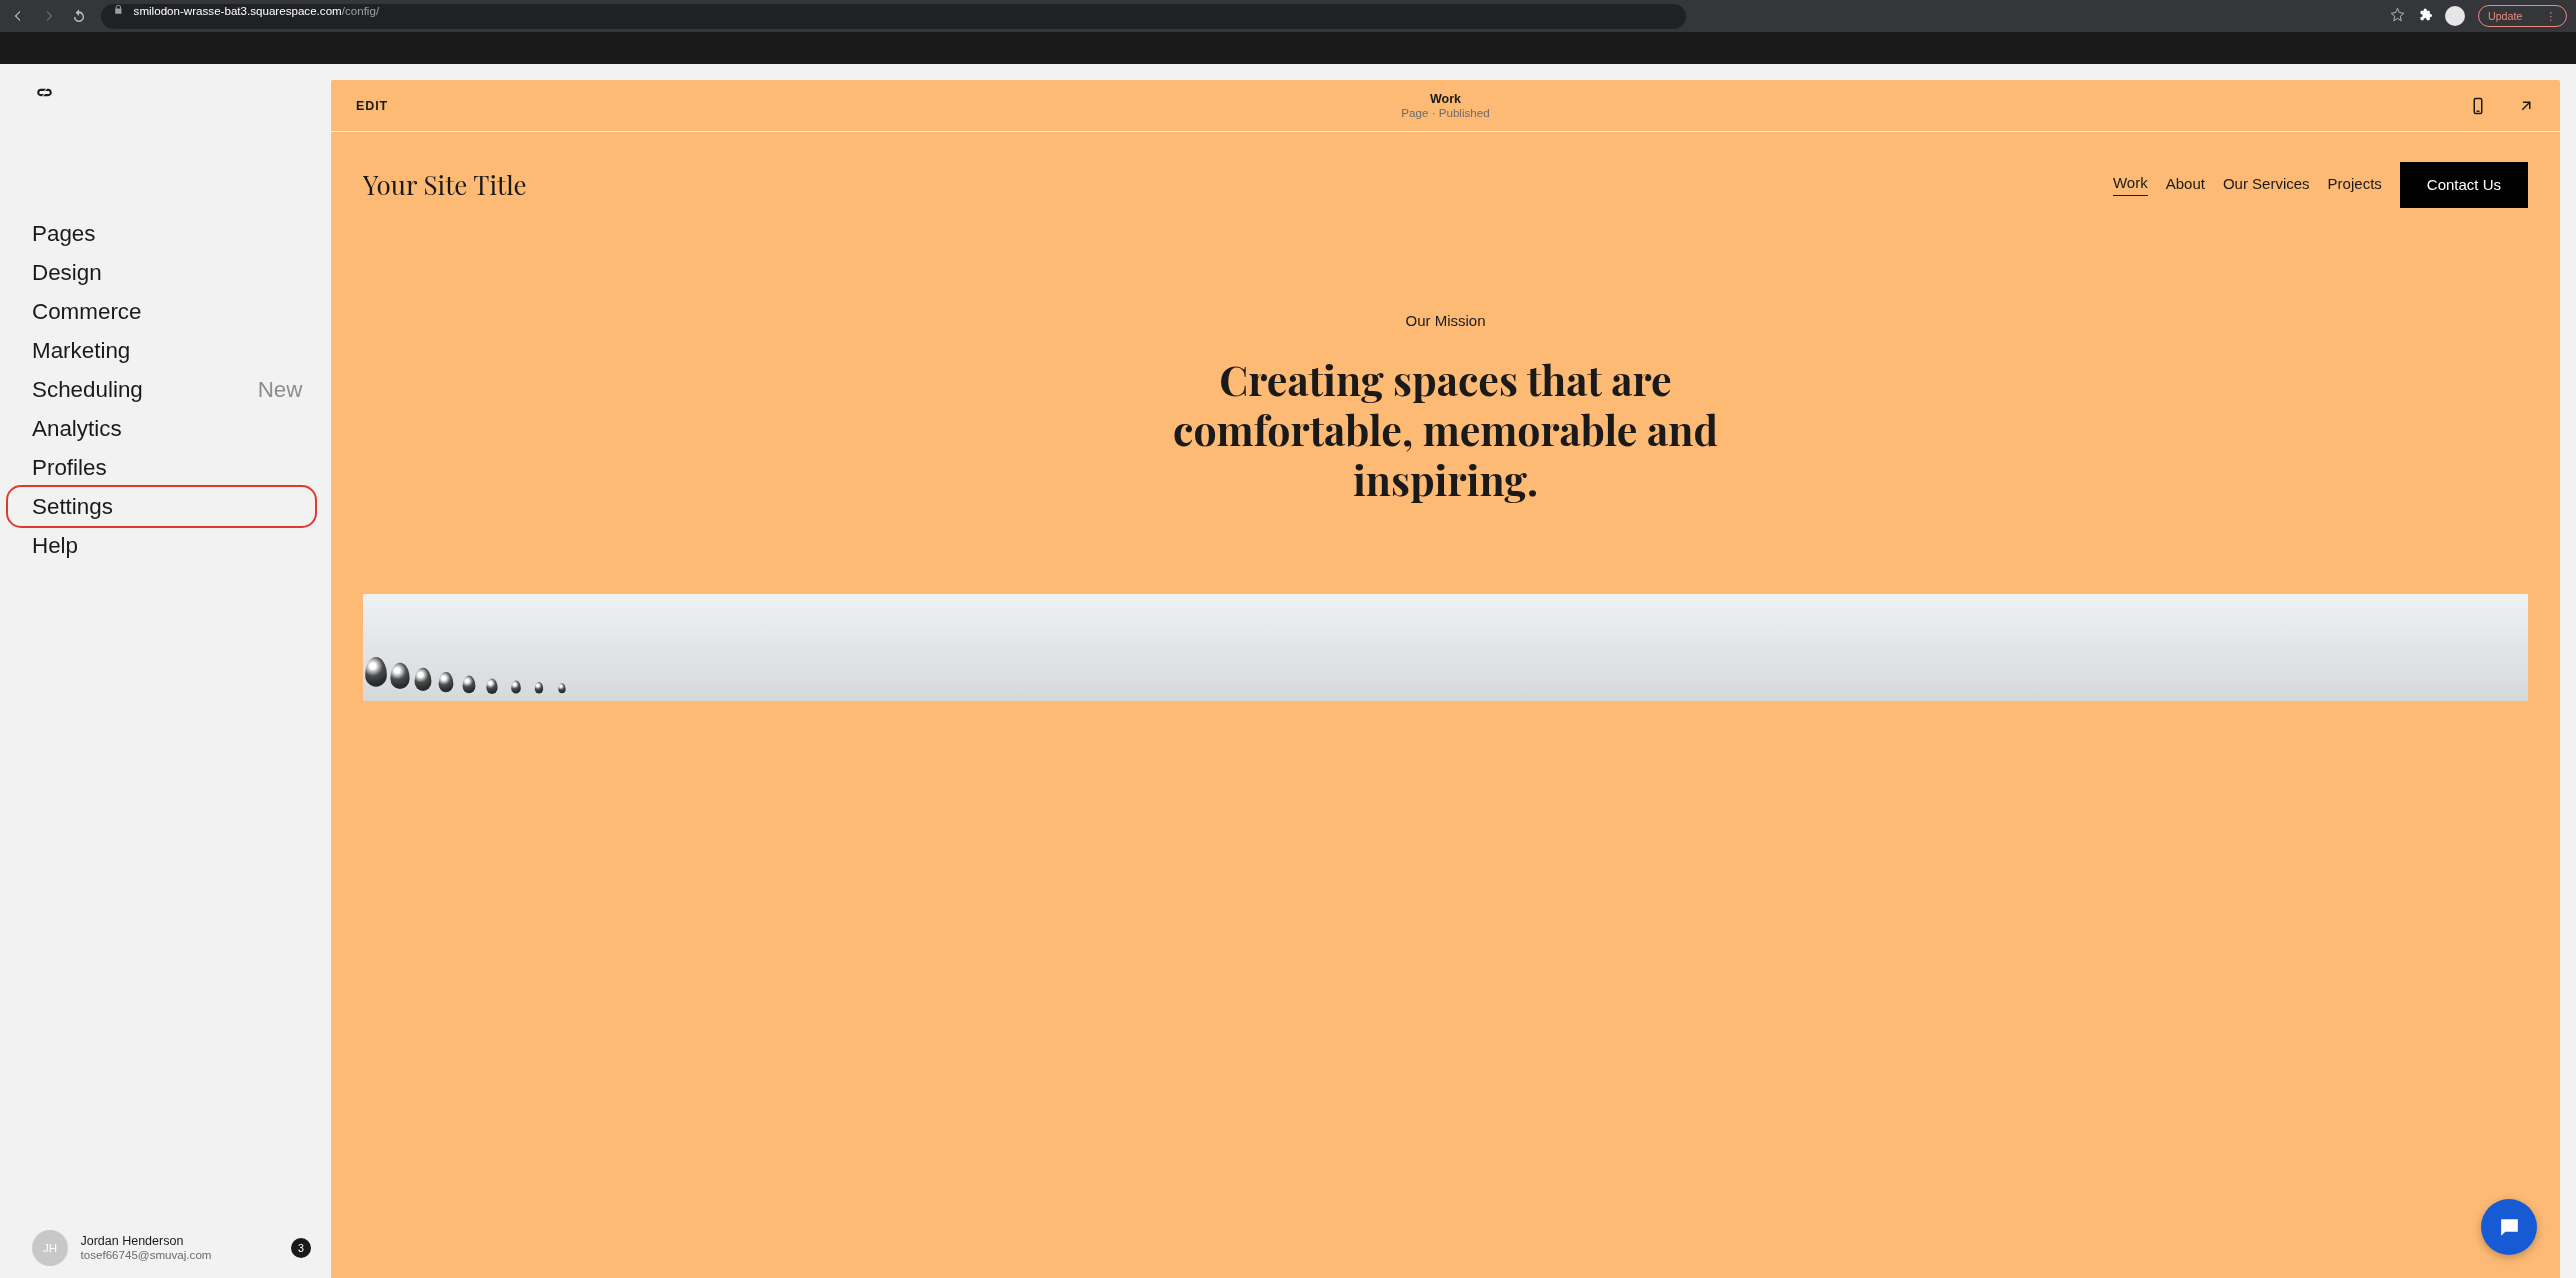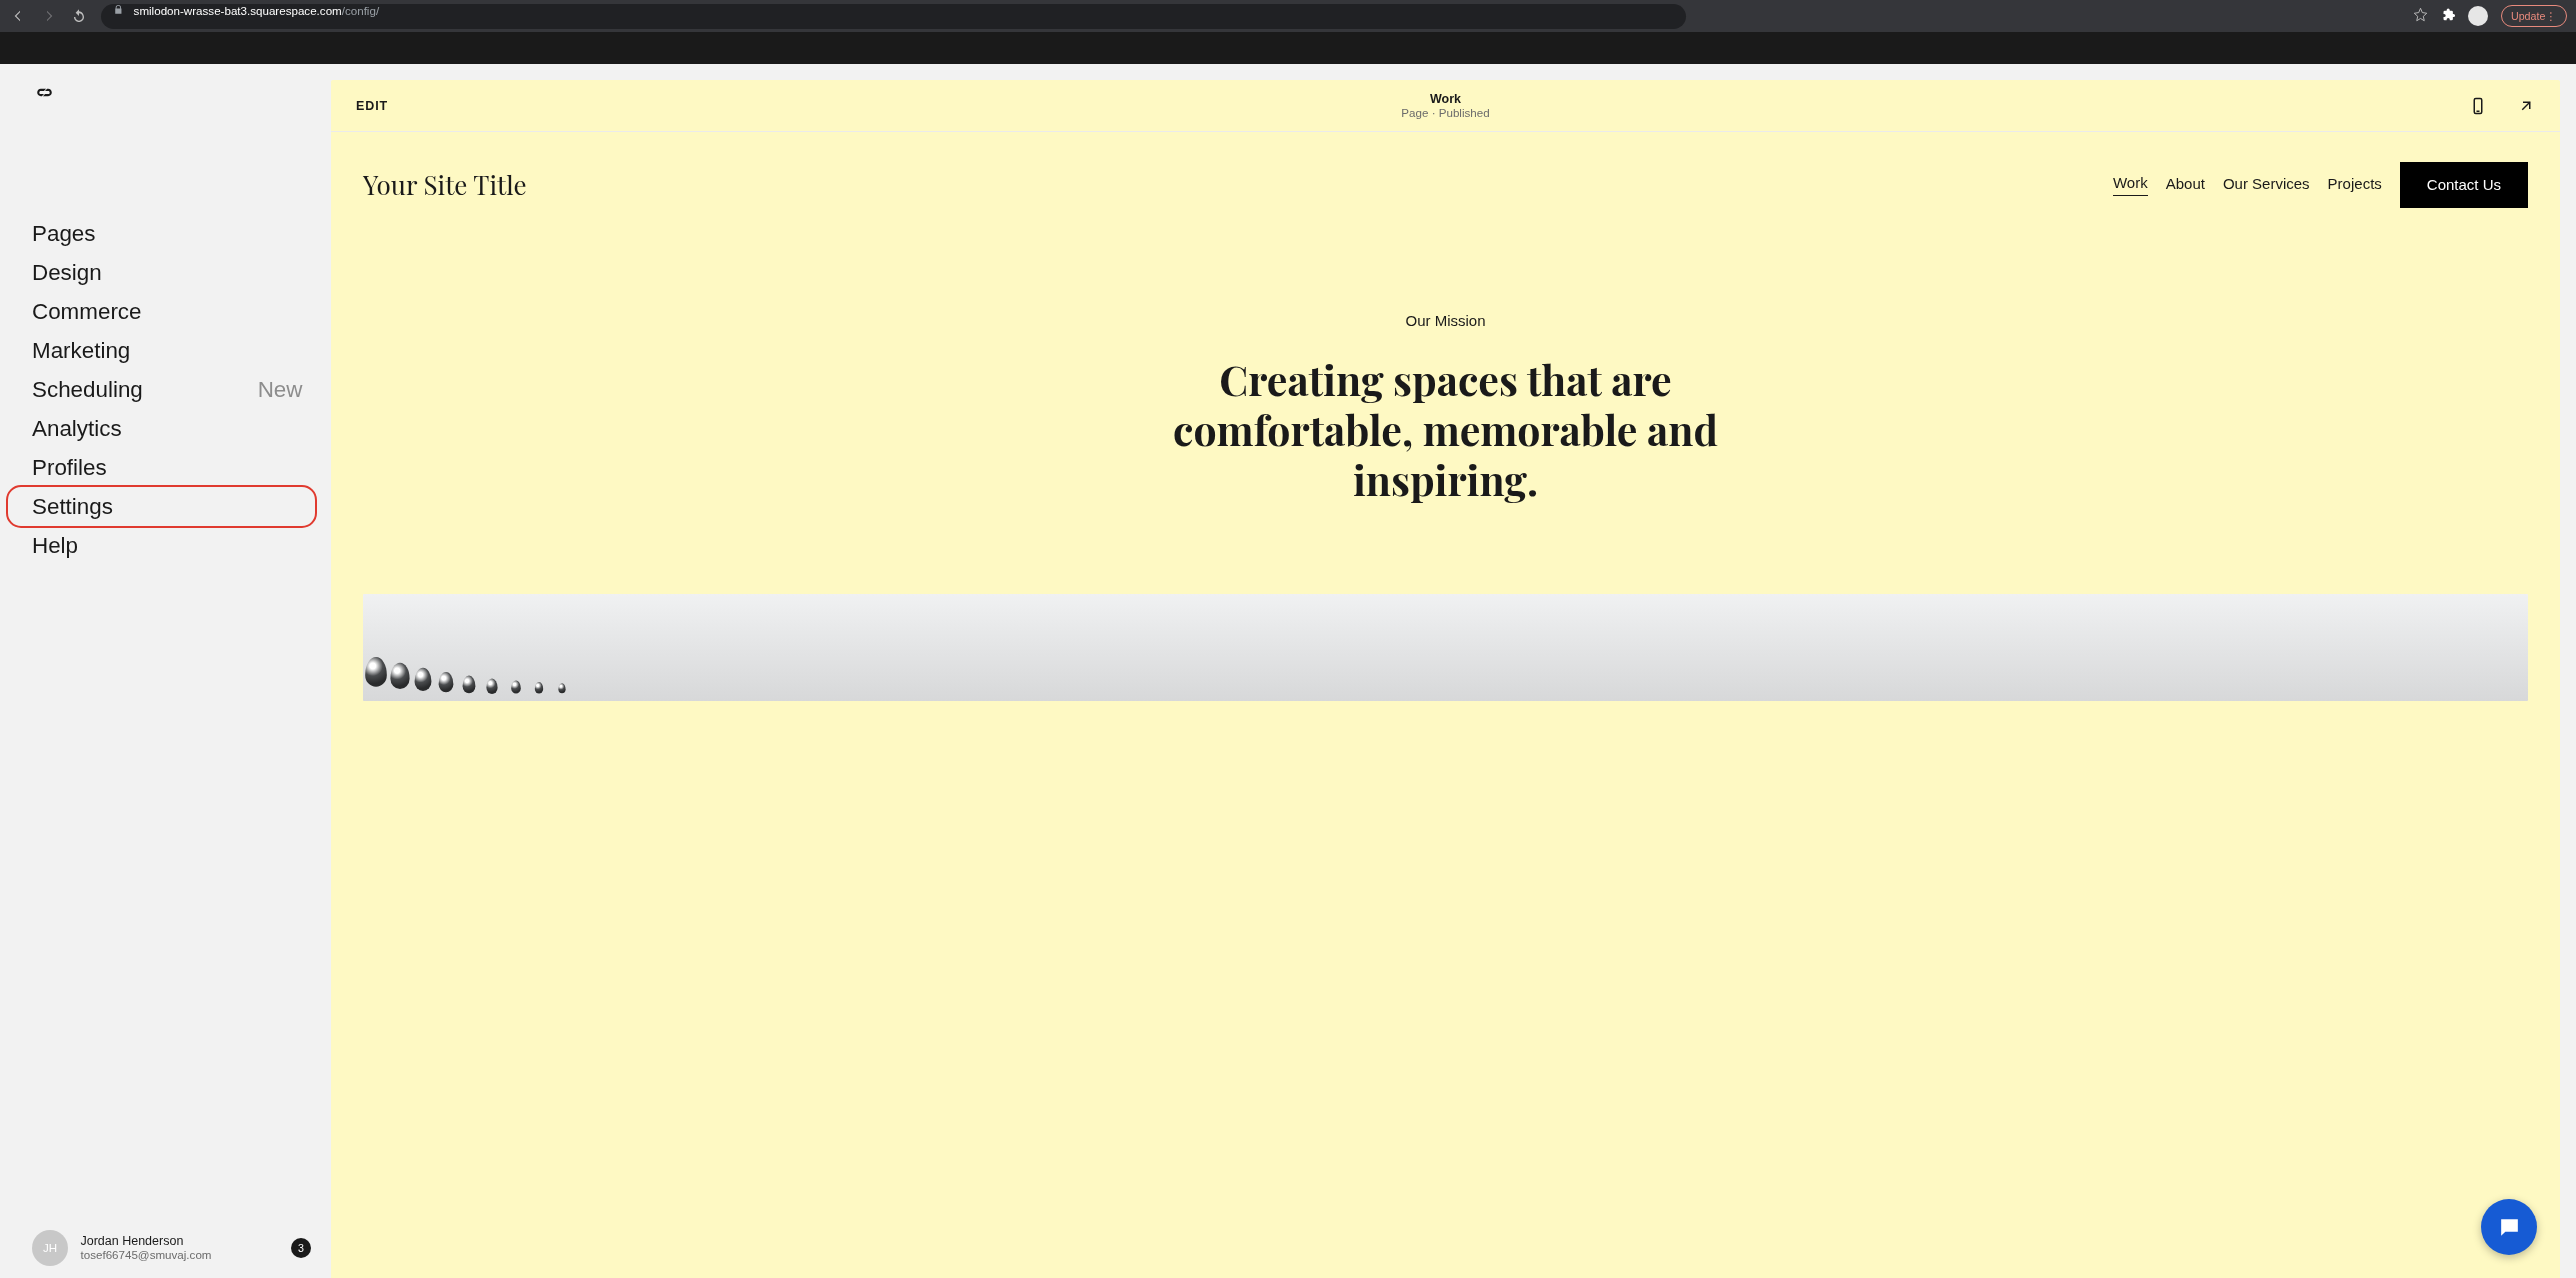--- a/index.html
+++ b/index.html
@@ -10,21 +10,21 @@
   .browser-chrome { background: #35363a; height: 32px; display: flex; align-items: center; padding: 0 9px; gap: 12.5px; }
   .chrome-btn { width: 18px; height: 18px; display: flex; align-items: center; justify-content: center; color: #bdbdbd; cursor: pointer; }
   .chrome-btn.dim { color: #6f6f72; }
   .chrome-btn svg { width: 16px; height: 16px; fill: currentColor; }
   .omnibox { flex: 0 0 auto; width: 62%; background: #202124; height: 25px; border-radius: 12.5px; display: flex; align-items: flex-start; color: #bdbdbd; padding: 0 12.5px; font-size: 11.6px; gap: 9px; }
   .omnibox .lock { width: 11.6px; height: 11.6px; display: flex; align-items: center; justify-content: center; }
   .omnibox .lock svg { width: 10.7px; height: 10.7px; fill: #9aa0a6; }
   .omnibox .url { color: #ffffff; }
   .omnibox .url .path { color: #9aa0a6; }
   .chrome-right { margin-left: auto; display: flex; align-items: center; gap: 12.5px; }
-  .chrome-pill { border: 0.9px solid #e88a7d; color: #e88a7d; border-radius: 12.5px; height: 21.5px; padding: 0 9px; display: flex; align-items: center; font-size: 10.7px; gap: 0; }
+  .chrome-pill { border: 0.9px solid #e88a7d; color: #e88a7d; border-radius: 12.5px; height: 21.5px; padding: 0 9px; display: flex; align-items: center; font-size: 10.7px; gap: 23px; }
   .chrome-pill .dots { letter-spacing: 0.9px; }
   .chrome-star svg { width: 15px; height: 15px; fill: #bdbdbd; }
   .chrome-puzzle svg { width: 15px; height: 15px; fill: #ffffff; }
   .chrome-avatar { width: 20px; height: 20px; border-radius: 50%; background: #e6e6e6; }
 
   .black-strip { background: #1a1a1a; height: 32px; }
 
   
   .app { flex: 1; display: flex; min-height: 0; }
   .sidebar { width: 331px; background: #f2f2f2; display: flex; flex-direction: column; padding: 16px 0 12.5px 0; }
@@ -35,21 +35,21 @@
   .nav-item .badge-new { color: #8d8d8d; font-weight: 500; margin-left: 40px; }
   .nav-item.highlight-box { position: relative; outline: 2.7px solid #e03a2f; outline-offset: -0.9px; margin-left: -24px; padding-left: 24px; border-radius: 13px; }
   .sidebar-footer { margin-top: auto; display: flex; align-items: center; padding: 0 20px 0 32px; gap: 12.5px; }
   .avatar-circle { width: 36px; height: 36px; border-radius: 50%; background: #c8c8c8; color: #ffffff; font-size: 11.6px; display: flex; align-items: center; justify-content: center; }
   .user-block .name { font-size: 12.5px; font-weight: 500; color: #1a1a1a; }
   .user-block .email { font-size: 11.6px; color: #6b6b6b; }
   .count-badge { margin-left: auto; width: 20px; height: 20px; border-radius: 50%; background: #1a1a1a; color: #ffffff; font-size: 10.7px; display: flex; align-items: center; justify-content: center; }
 
   
   .stage-wrap { flex: 1; padding: 16px 16px 0 0; }
-  .stage { background: #fef9c3; border-radius: 1.8px 1.8px 0 0; height: 100%; display: flex; flex-direction: column; overflow: hidden; position: relative; }
+  .stage { background: #fdba74; border-radius: 1.8px 1.8px 0 0; height: 100%; display: flex; flex-direction: column; overflow: hidden; position: relative; }
   .preview-topbar { height: 52px; border-bottom: 0.9px solid #ebebeb; display: flex; align-items: center; padding: 0 25px; position: relative; }
   .edit-link { font-size: 12.5px; letter-spacing: 0.9px; font-weight: 600; color: #1a1a1a; cursor: pointer; }
   .page-center { position: absolute; left: 50%; transform: translateX(-50%); text-align: center; }
   .page-center .pname { font-size: 12.5px; font-weight: 600; color: #1a1a1a; }
   .page-center .pstatus { font-size: 11.6px; color: #6b6b6b; }
   .topbar-right { margin-left: auto; display: flex; align-items: center; gap: 30px; }
   .topbar-right svg { width: 18px; height: 18px; fill: none; stroke: #1a1a1a; stroke-width: 2; }
   .topbar-icon { cursor: pointer; display: flex; }
 
   .site-preview { flex: 1; overflow: hidden; display: flex; flex-direction: column; position: relative; }

